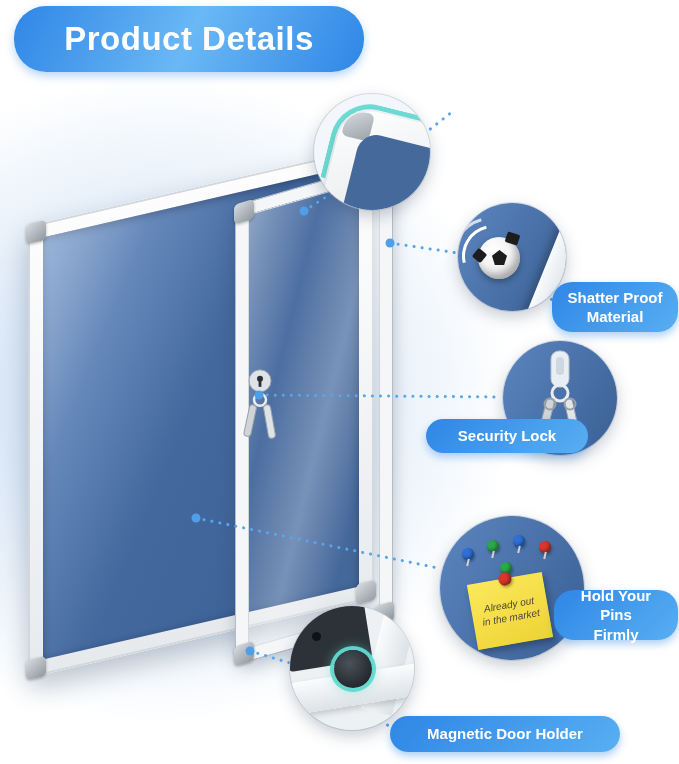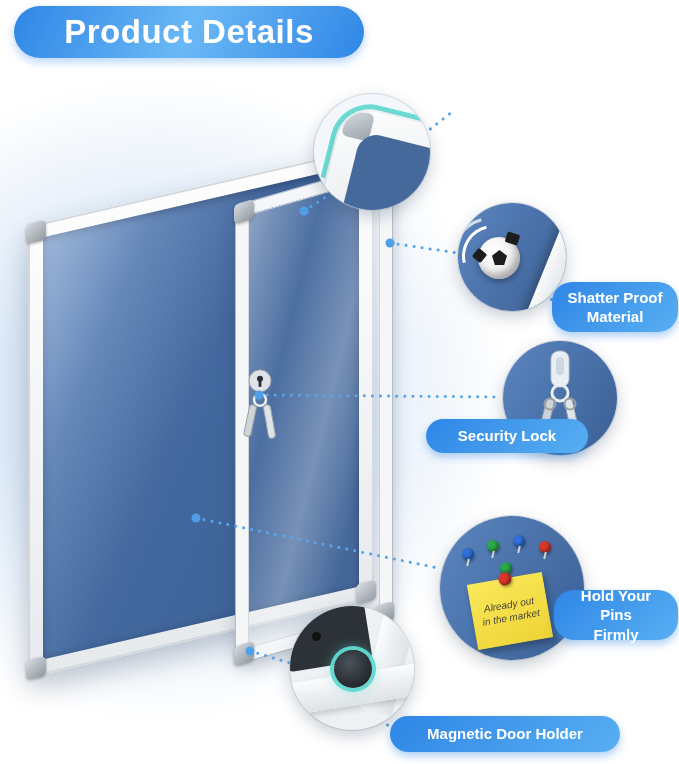--- a/index.html
+++ b/index.html
@@ -4,21 +4,21 @@
 <style>
   * { margin:0; padding:0; box-sizing:border-box; }
   body { background:#fff; font-family:"Liberation Sans", sans-serif; }
   .stage { position:relative; width:679px; height:764px; background:#ffffff; overflow:hidden; }
 
   
   .bg-ellipse { position:absolute; left:-200px; top:70px; width:720px; height:660px; border-radius:50%;
     background: radial-gradient(closest-side, #cde1f5 0%, #dcE9f7 45%, rgba(255,255,255,0) 98%); }
 
   
-  .title-banner { position:absolute; left:14px; top:6px; width:350px; height:52px; border-radius:32px;
+  .title-banner { position:absolute; left:14px; top:6px; width:350px; height:66px; border-radius:32px;
     background: linear-gradient(115deg,#2f86e6 0%, #6ab8f5 50%, #2f86e6 100%);
     display:flex; align-items:center; justify-content:center; z-index:9;
     box-shadow: 0 4px 10px rgba(47,134,230,0.35); }
   .title-banner span { color:#fff; font-size:33px; font-weight:bold; letter-spacing:0.5px; }
 
   
   .board-back { position:absolute; left:28px; top:226px; width:346px; height:452px;
     transform: skewY(-13deg); transform-origin:0 0; z-index:1; }
   .frame { position:absolute; inset:0; border-radius:10px;
     background: linear-gradient(180deg,#fdfdfd,#e7eaed);

